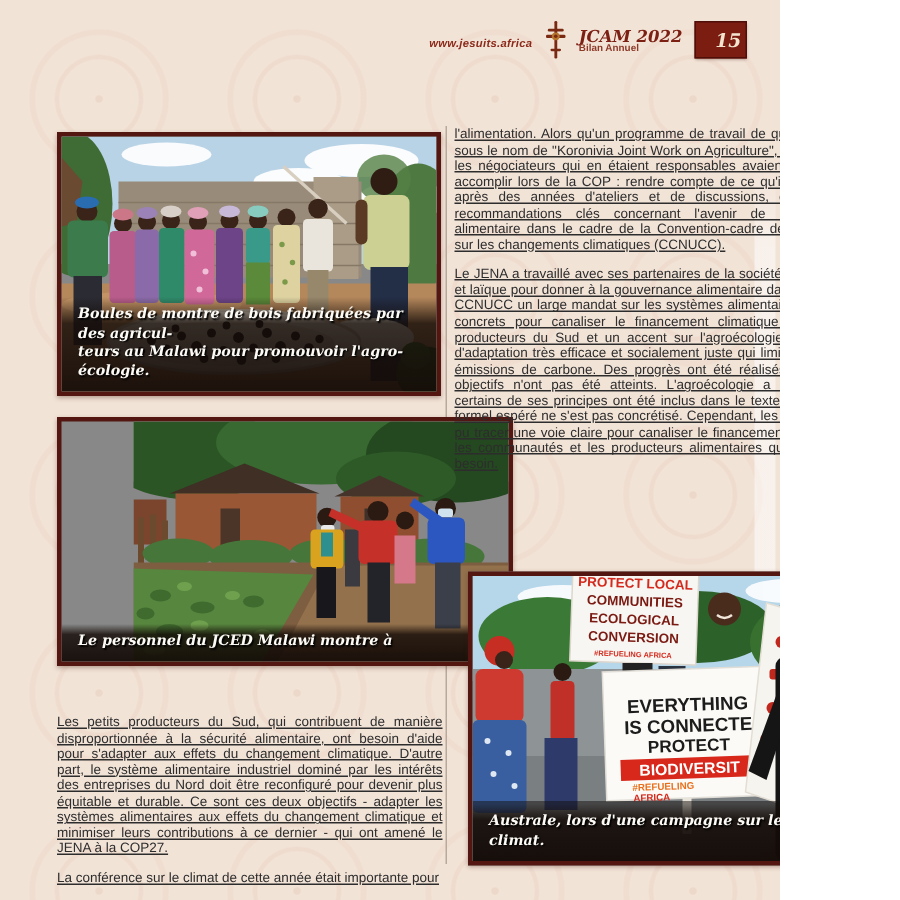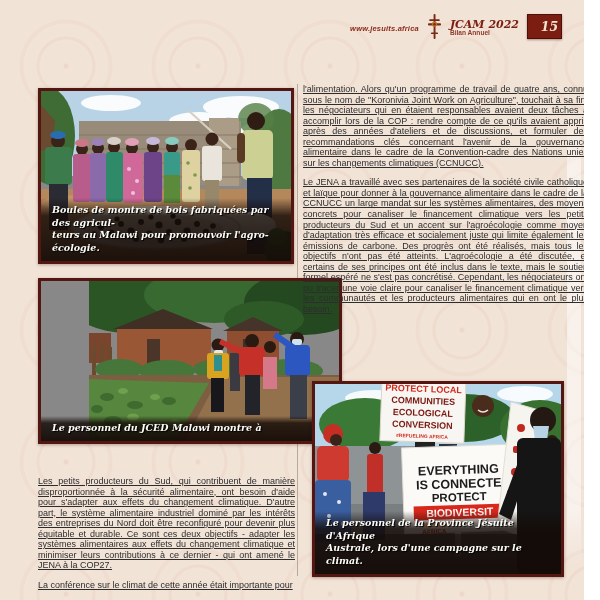--- a/index.html
+++ b/index.html
@@ -1,17 +1,17 @@
 <!DOCTYPE html>
 <html><head>
 <meta charset="utf-8">
 <style>
   html,body{margin:0;padding:0;}
   .page{
-    position:relative;width:584px;height:600px;overflow:hidden;
+    position:relative;width:520px;height:600px;overflow:hidden;
     background-color:#f2e3d7;
     background-image:
       radial-gradient(circle, rgba(190,120,85,0.10) 2px, rgba(190,120,85,0) 3px),
       radial-gradient(circle, rgba(190,120,85,0) 26px, rgba(190,120,85,0.07) 27px, rgba(190,120,85,0.07) 29px, rgba(190,120,85,0) 30px),
       radial-gradient(circle, rgba(190,120,85,0) 42px, rgba(190,120,85,0.05) 43px, rgba(190,120,85,0.05) 46px, rgba(190,120,85,0) 47px);
     background-size:132px 132px;
     font-family:"Liberation Sans",sans-serif;
   }
   .right-strip{position:absolute;right:3px;top:110px;height:455px;width:14px;border-radius:7px;
     background:linear-gradient(to bottom, rgba(255,255,255,0), rgba(255,255,255,0.5) 12%, rgba(255,255,255,0.5) 88%, rgba(255,255,255,0));}
@@ -327,18 +327,17 @@
       <g>
         <circle cx="228" cy="36" r="13" fill="#241812"></circle>
         <polygon points="218,42 234,42 232,56 220,56" fill="#b8d4e4"></polygon>
         <rect x="202" y="54" width="44" height="136" rx="6" fill="#151515"></rect>
         <polygon points="206,70 184,130 196,136 214,80" fill="#151515"></polygon>
       </g>
       <rect x="140" y="148" width="6" height="24" fill="#e8e4da"></rect>
       <rect y="150" width="246" height="40" fill="rgba(18,13,9,0.5)"></rect>
     </svg>
     <div class="caption">
-      <span>Le personnel de la Province Jésuite d'Afrique</span>
       <span>Australe, lors d'une campagne sur le climat.</span>
     </div>
   </div>
 
 </div>
 
 </body></html>

